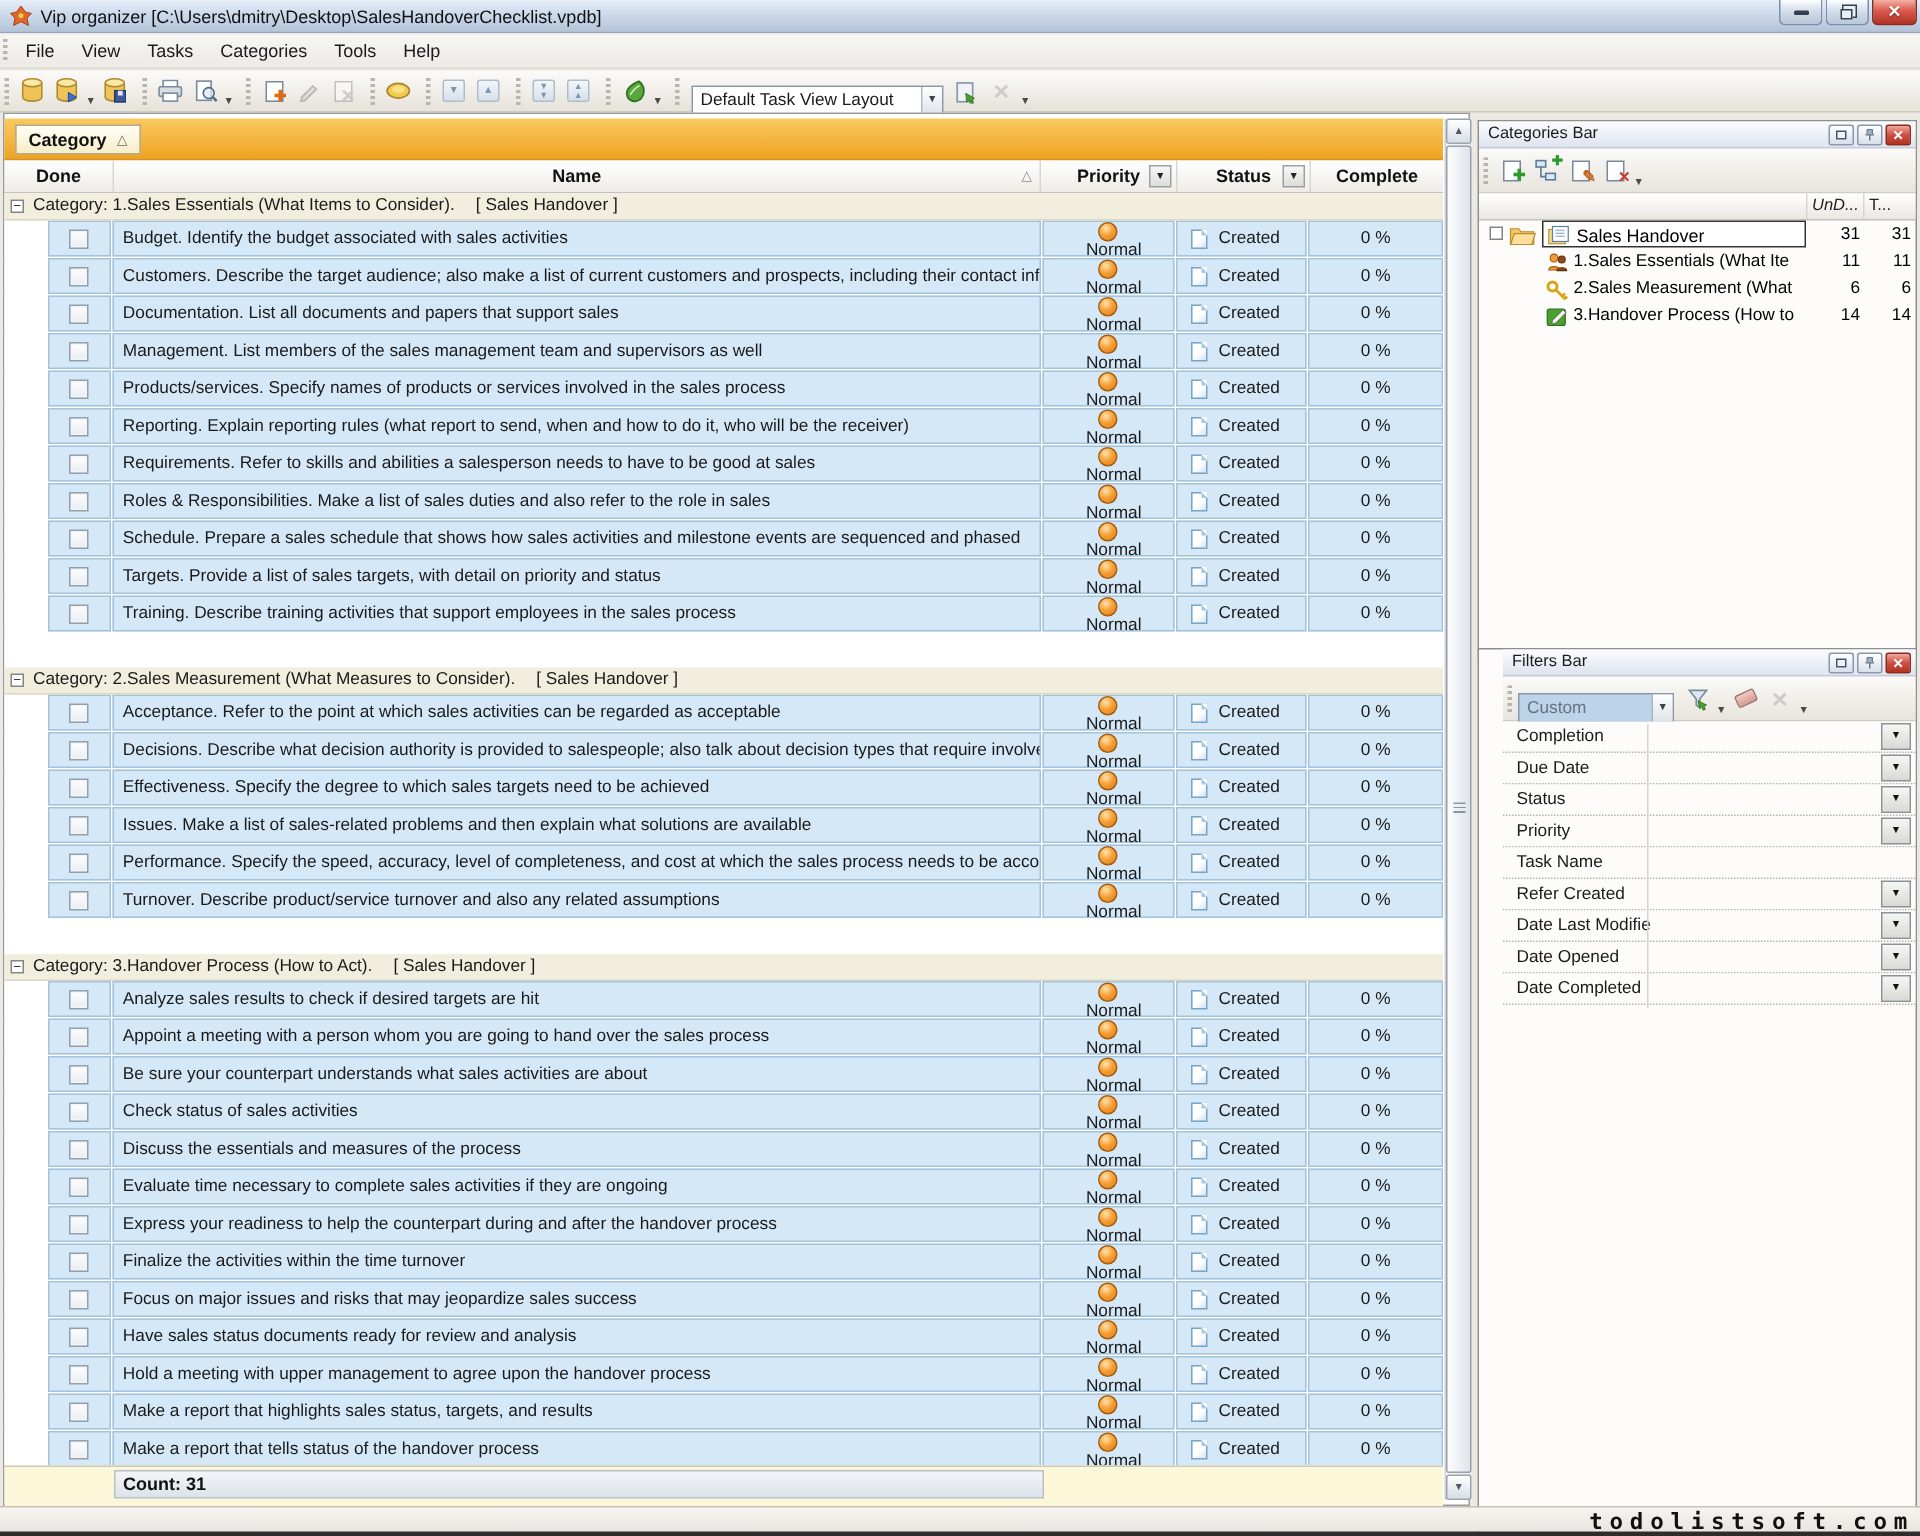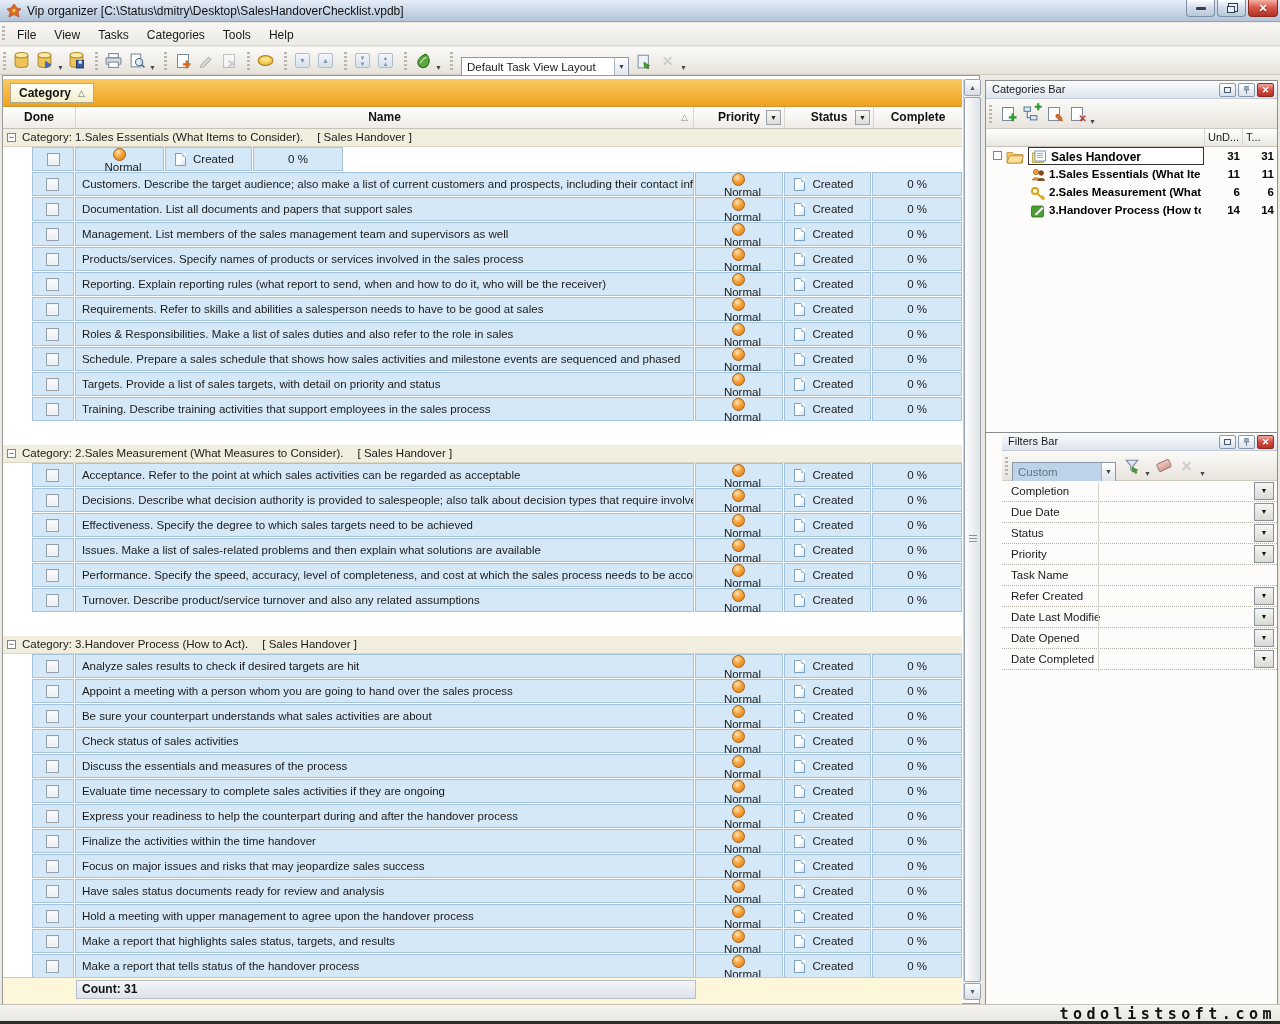--- a/index.html
+++ b/index.html
@@ -120,23 +120,23 @@
   .pt-btn.closep { background:linear-gradient(#f0a89e,#cf5042 50%,#b23225); border-color:#8c2a1e; }
   .pt-rest { width:7px; height:6px; border:1px solid #44566c; background:#eef2f8; }
   .pt-close { color:#fff; font-size:9px; font-weight:bold; line-height:1; }
   .panel-toolbar { height:30px; background:linear-gradient(#fbfaf8,#e8e4dd); border-bottom:1px solid #cfccc4;
     display:flex; align-items:center; }
 
   
   .tree-header { height:18px; background:linear-gradient(#ffffff,#e9e7e2); border-bottom:1px solid #c6c2ba; position:relative; }
   .tree-hcell { position:absolute; top:0; height:17px; font-size:11px; color:#222; line-height:17px; padding-left:3px;
     border-left:1px solid #d9d6cf; }
-  .th-und { left:218px; width:38px; }
+  .th-und { left:218px; width:38px;font-style:italic; }
   .th-tot { left:256px; width:35px; }
-  .tree-row { height:18px; position:relative; font-size:11.5px; font-weight:bold; color:#000; }
+  .tree-row { height:18px; position:relative; font-size:11.5px; font-weight:normal; color:#000; }
   .tree-expander { position:absolute; left:7px; top:4px; width:9px; height:9px; border:1px solid #848484; background:#fff;
     font-size:9px; line-height:7px; text-align:center; color:#333; font-weight:normal; }
   .tree-ico { position:absolute; top:1px; width:16px; height:16px; }
   .tree-label { position:absolute; top:0; line-height:18px; white-space:nowrap; overflow:hidden; }
   .tree-sel { position:absolute; left:42px; top:0; width:176px; height:18px; border:1px solid #333; background:#fff; }
   .tv-und { position:absolute; left:214px; width:40px; text-align:right; line-height:18px; }
   .tv-tot { position:absolute; left:254px; width:34px; text-align:right; line-height:18px; }
 
   
   .filter-row { height:21px; position:relative; border-bottom:1px dotted #b6b2a8; background:#fdfcfa; }
@@ -165,21 +165,21 @@
   .bottomstrip { position:absolute; left:0; top:1021px; width:1280px; height:3px; background:#2e2d2b; }
 </style>
 </head>
 <body>
 
 <div class="titlebar">
   <svg class="app-icon" viewBox="0 0 16 16">
     <path d="M8 1 L11 5 L15 6 L12 9 L13 14 L8 11.5 L3 14 L4 9 L1 6 L5 5 Z" fill="#e2662a" stroke="#9a3e12" stroke-width="0.6"></path>
     <circle cx="8" cy="7.5" r="2" fill="#f7c84a" stroke="#b07a18" stroke-width="0.5"></circle>
   </svg>
-  <span class="title-text">Vip organizer [C:\Status\dmitry\Desktop\SalesHandoverChecklist.vpdb]</span>
+  <span class="title-text">Vip organizer [C:\Users\dmitry\Desktop\SalesHandoverChecklist.vpdb]</span>
   <span class="winbtn min">
       <span class="min-glyph"></span>
     </span>
   <span class="winbtn rest">
       <span class="rest-glyph"></span>
     </span>
   <span class="winbtn close">
       <span class="close-glyph">✕</span>
     </span>
 </div>
@@ -327,20 +327,21 @@
       <span class="hfilter">▼</span>
     </span>
     <span class="hcell h-comp">Complete</span>
   </div>
   <div class="rows" id="rows">
       <div class="group-row"><span class="expander">−</span><span class="gtext">Category: 1.Sales Essentials (What Items to Consider).</span><span class="gtag">[ Sales Handover ]</span></div>
       <div class="task-row">
         <span class="cell cb-cell">
           <span class="checkbox"></span>
         </span>
+        <span class="cell name-cell">Budget. Identify the budget associated with sales activities</span>
         <span class="cell prio-cell">
           <span class="prio-ball"></span>
           <span class="ptxt">Normal</span>
         </span>
         <span class="cell status-cell">
           <span class="status-page"></span>
           <span class="stxt">Created</span>
         </span>
         <span class="cell comp-cell">0 %</span>
       </div>
@@ -690,21 +691,21 @@
         <span class="cell status-cell">
           <span class="status-page"></span>
           <span class="stxt">Created</span>
         </span>
         <span class="cell comp-cell">0 %</span>
       </div>
       <div class="task-row">
         <span class="cell cb-cell">
           <span class="checkbox"></span>
         </span>
-        <span class="cell name-cell">Finalize the activities within the time handover</span>
+        <span class="cell name-cell">Finalize the activities within the time turnover</span>
         <span class="cell prio-cell">
           <span class="prio-ball"></span>
           <span class="ptxt">Normal</span>
         </span>
         <span class="cell status-cell">
           <span class="status-page"></span>
           <span class="stxt">Created</span>
         </span>
         <span class="cell comp-cell">0 %</span>
       </div>

